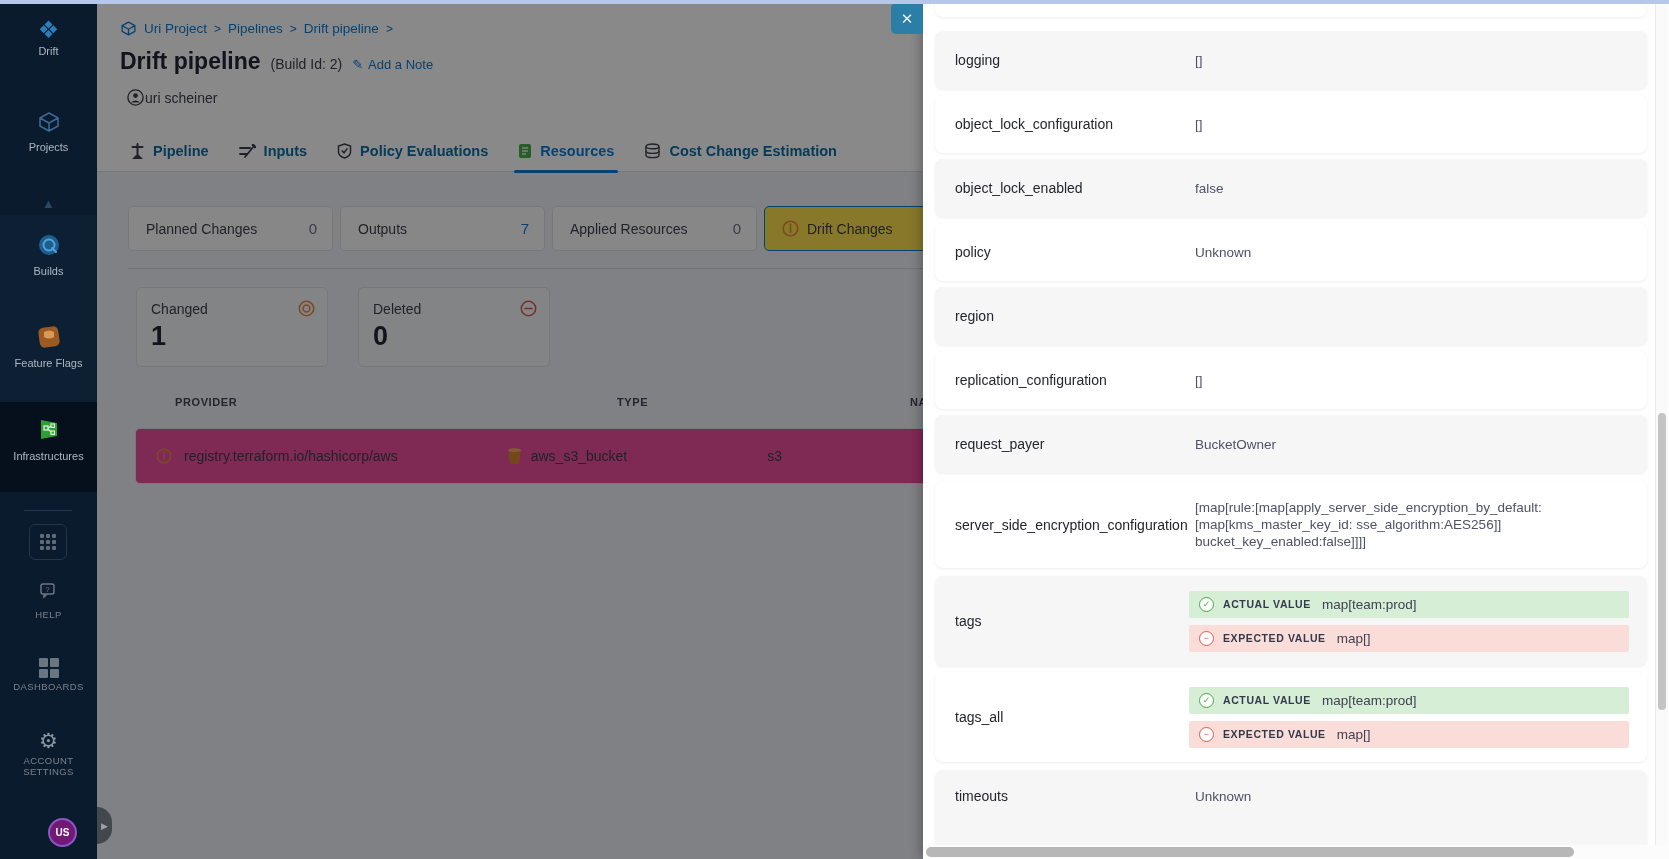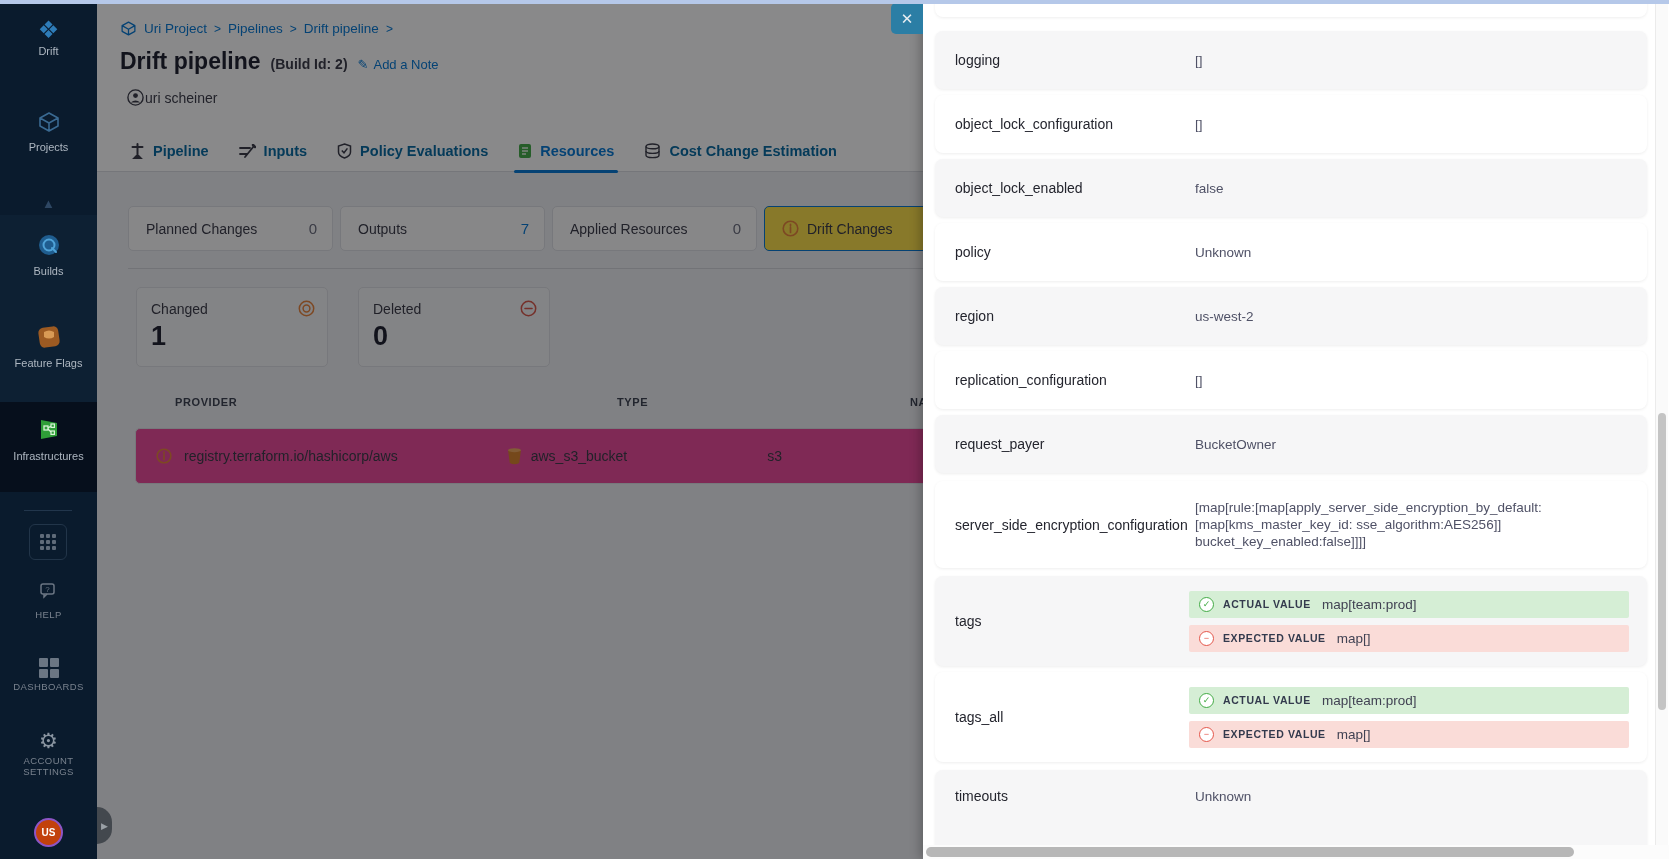--- a/index.html
+++ b/index.html
@@ -26,36 +26,36 @@
     color:#2e4763; font-size:13px; cursor:pointer; }
   .side-divider { position:absolute; left:24px; top:510px; width:48px; height:1px;
     background:#22364c; }
   .grid-btn { position:absolute; left:29px; top:524px; width:38px; height:36px;
     border:1px solid #223549; border-radius:6px; display:flex; align-items:center;
     justify-content:center; cursor:pointer; }
   .dots9 { display:grid; grid-template-columns:repeat(3,4px); grid-gap:2px; }
   .dots9 span { width:4px; height:4px; background:#5f6b79; border-radius:1px; }
   .quad { display:grid; grid-template-columns:9px 9px; grid-gap:2px; margin:0 auto; width:20px; }
   .quad span { height:9px; background:#6b7683; border-radius:1px; }
-  .avatar-us { position:absolute; left:34px; top:818px; width:29px; height:29px;
-    border-radius:50%; background:#c2410c; border:2px solid #8d55c5; color:#fff;
+  .avatar-us { position:absolute; left:48px; top:818px; width:29px; height:29px;
+    border-radius:50%; background:#701a75; border:2px solid #8d55c5; color:#fff;
     font-size:10px; font-weight:bold; display:flex; align-items:center;
     justify-content:center; cursor:pointer; }
 
   
   .content { position:absolute; left:97px; top:0; width:1572px; height:859px;
     background:#eef0f3; z-index:10; }
   .header { position:absolute; left:0; top:0; width:100%; height:131px; background:#ffffff; }
   .breadcrumb { position:absolute; left:23px; top:20px; display:flex; align-items:center;
     gap:7px; font-size:13.5px; color:#0278d5; }
   .crumb { cursor:pointer; }
   .crumb-sep { color:#0278d5; font-size:12px; }
   .title-row { position:absolute; left:23px; top:48px; display:flex; align-items:baseline; gap:10px; }
   .page-title { font-size:23px; font-weight:bold; color:#1c1e2d; }
-  .build-id { font-size:14px; color:#383946;font-weight:bold; }
+  .build-id { font-size:14px; color:#383946; }
   .add-note { font-size:13px; color:#0278d5; cursor:pointer; display:flex; gap:5px; align-items:center; }
   .user-row { position:absolute; left:30px; top:89px; display:flex; align-items:center;
     gap:1px; font-size:14px; color:#383946; }
 
   .tabbar { position:absolute; left:0; top:131px; width:100%; height:41px; background:#fff;
     border-bottom:1px solid #d8dae1; display:flex; align-items:center; padding-left:33px; gap:30px; }
   .tab { position:relative; height:41px; display:flex; align-items:center; gap:8px;
     font-size:14.5px; color:#0369a1; cursor:pointer;font-weight:bold; }
   .tab.active { color:#0278d5; font-weight:bold; }
   .tab.active::after { content:""; position:absolute; left:-4px; right:-4px; bottom:-1px;
@@ -406,21 +406,20 @@
     <div class="drow gray" style="top:159px;height:58px">
       <div class="dkey">object_lock_enabled</div>
       <div class="dval">false</div>
     </div>
     <div class="drow" style="top:223px;height:58px">
       <div class="dkey">policy</div>
       <div class="dval">Unknown</div>
     </div>
     <div class="drow gray" style="top:287px;height:58px">
       <div class="dkey">region</div>
-      <div class="dval">us-west-2</div>
     </div>
     <div class="drow" style="top:351px;height:58px">
       <div class="dkey">replication_configuration</div>
       <div class="dval">[]</div>
     </div>
     <div class="drow gray" style="top:415px;height:58px">
       <div class="dkey">request_payer</div>
       <div class="dval">BucketOwner</div>
     </div>
     <div class="drow" style="top:481px;height:87px">

